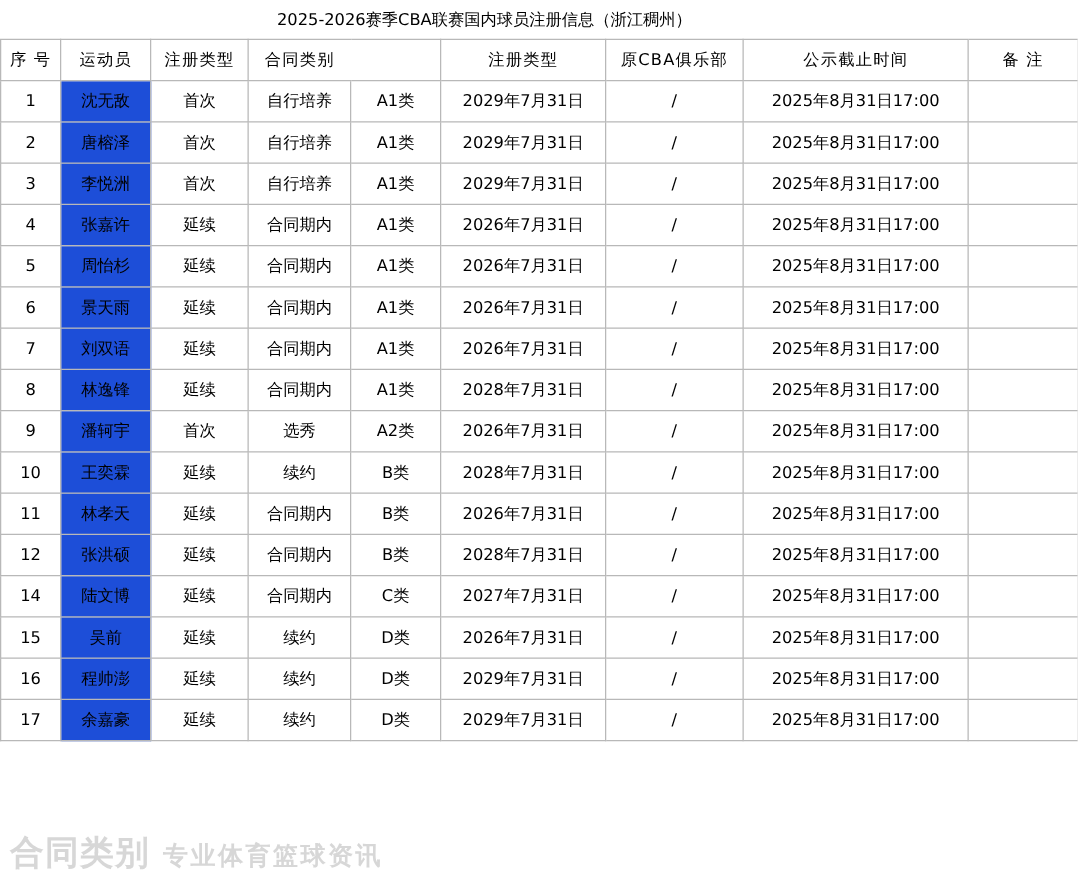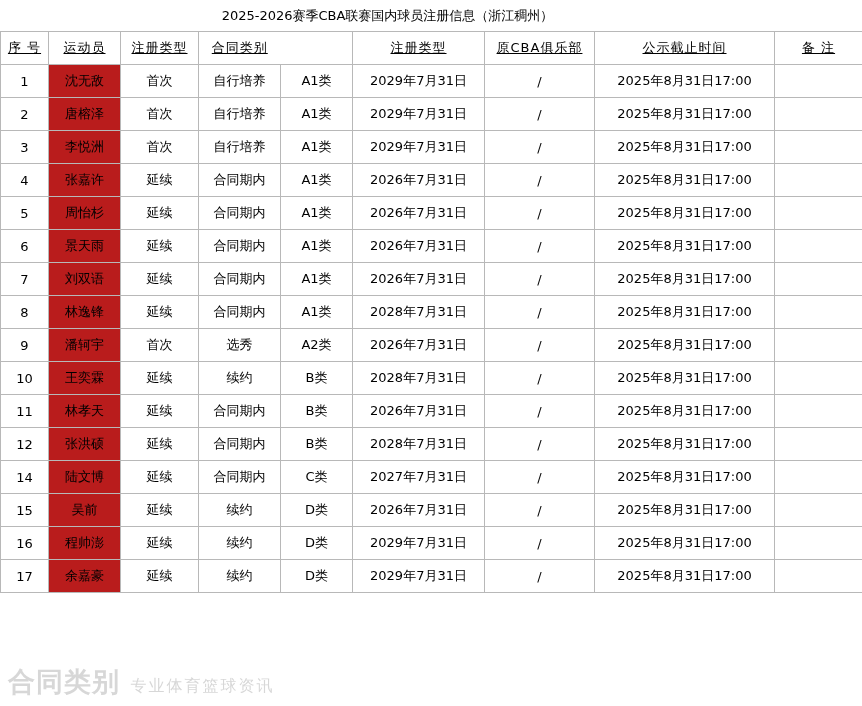--- a/index.html
+++ b/index.html
@@ -50,48 +50,47 @@
     font-size: 13px;
     border-left: 1px solid #ffffff !important;
     border-right: 1px solid #ffffff !important;
     border-top: 1px solid #ffffff !important;
     border-bottom: 1px solid #b8b8b8 !important;
   }
   .head-cell {
     height: 32px;
     font-size: 13.5px;
     letter-spacing: 1px;
-    text-decoration: underline;
   }
   .row-cell {
     height: 32px;
   }
   .name-cell {
-    background: #b91c1c;
+    background: #1d4ed8;
   }
   .tall-row .row-cell {
     height: 68px;
   }
   .two-line {
     line-height: 1.65;
   }
   .watermark {
     position: absolute;
     left: 8px;
     bottom: 6px;
     font-size: 27px;
     font-weight: bold;
     color: rgba(150,150,150,0.38);
     white-space: nowrap;
     pointer-events: none;
     letter-spacing: 1px;
   }
   .watermark .small {
-    font-size: 16px;
-    font-weight: normal;
+    font-size: 20px;
+    font-weight: bold;
     letter-spacing: 2px;
   }
 </style>
 </head>
 <body>
 
 <div class="sheet">
   <table class="grid">
     <colgroup>
         <col style="width: 48px;">

